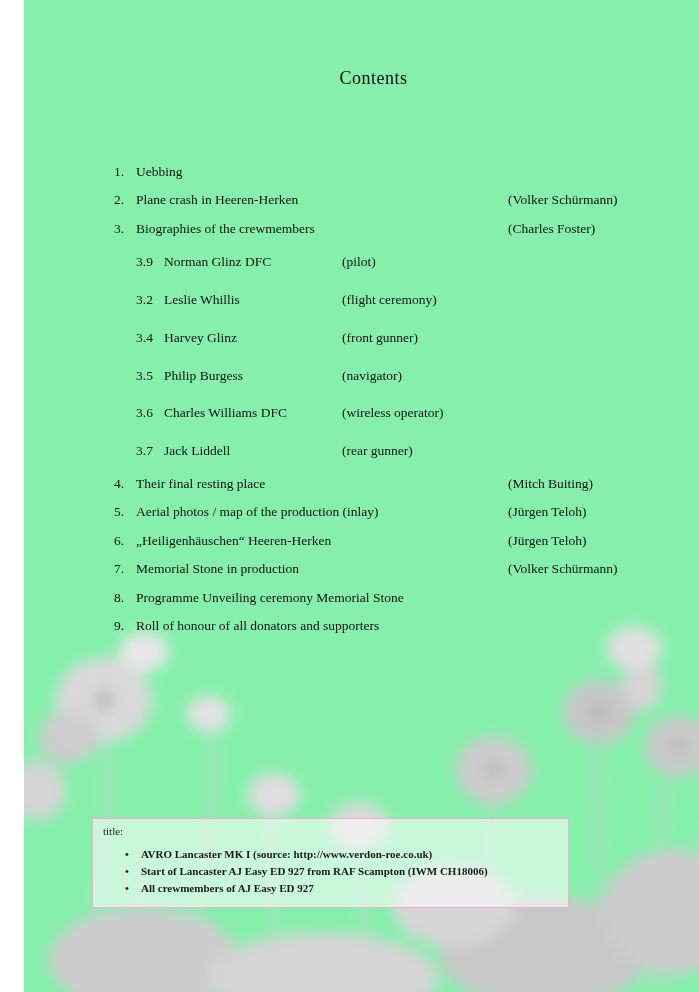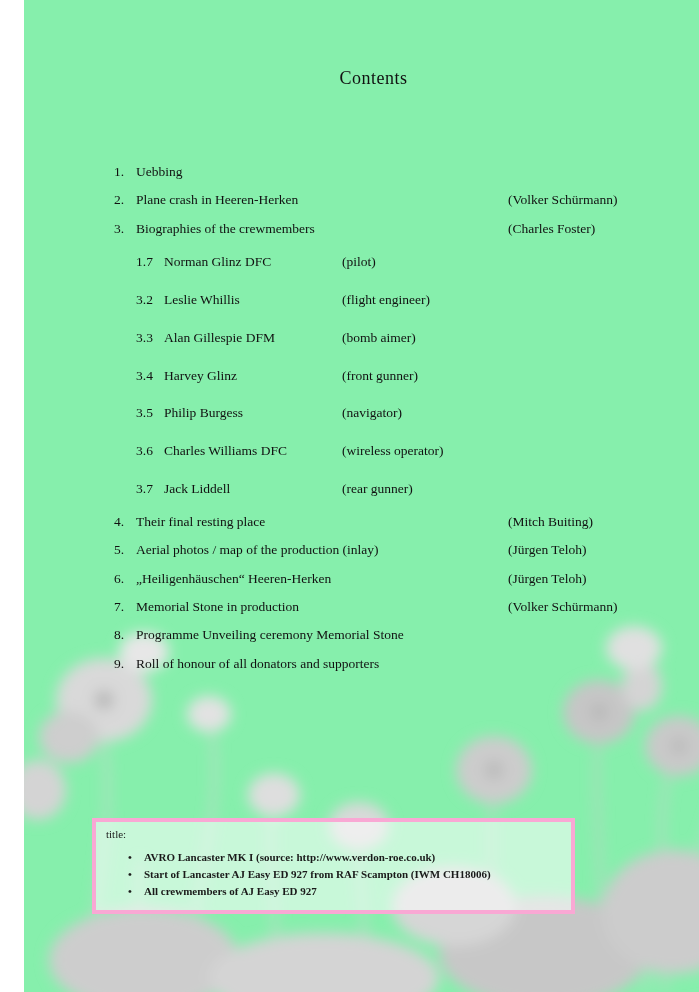--- a/index.html
+++ b/index.html
@@ -59,21 +59,21 @@
     margin-left: 22px;
     line-height: 37.8px;
     white-space: nowrap;
   }
   .toc-subrow:first-of-type { margin-top: 1px; }
   .caption-box {
     position: absolute;
     left: 68px;
     top: 818px;
     width: 455px;
-    border: 4px solid #f9a8d4;
+    border: 1px solid #f9a8d4;
     background: rgba(255,255,255,0.55);
     padding: 6px 10px 10px 10px;
     font-size: 11px;
   }
   .caption-heading {
     margin-bottom: 9px;
     color: #1a1a1a;
   }
   .caption-bullets {
     margin: 0 0 0 22px;
@@ -165,33 +165,28 @@
         <span>Plane crash in Heeren-Herken</span>
         <span>(Volker Schürmann)</span>
       </div>
       <div class="toc-row">
         <span>3.</span>
         <span>Biographies of the crewmembers</span>
         <span>(Charles Foster)</span>
       </div>
 
       <div class="toc-subrow">
-        <span>1.7</span>
+        <span>3.9</span>
         <span>Norman Glinz DFC</span>
         <span>(pilot)</span>
       </div>
       <div class="toc-subrow">
         <span>3.2</span>
         <span>Leslie Whillis</span>
-        <span>(flight engineer)</span>
-      </div>
-      <div class="toc-subrow">
-        <span>3.3</span>
-        <span>Alan Gillespie DFM</span>
-        <span>(bomb aimer)</span>
+        <span>(flight ceremony)</span>
       </div>
       <div class="toc-subrow">
         <span>3.4</span>
         <span>Harvey Glinz</span>
         <span>(front gunner)</span>
       </div>
       <div class="toc-subrow">
         <span>3.5</span>
         <span>Philip Burgess</span>
         <span>(navigator)</span>

